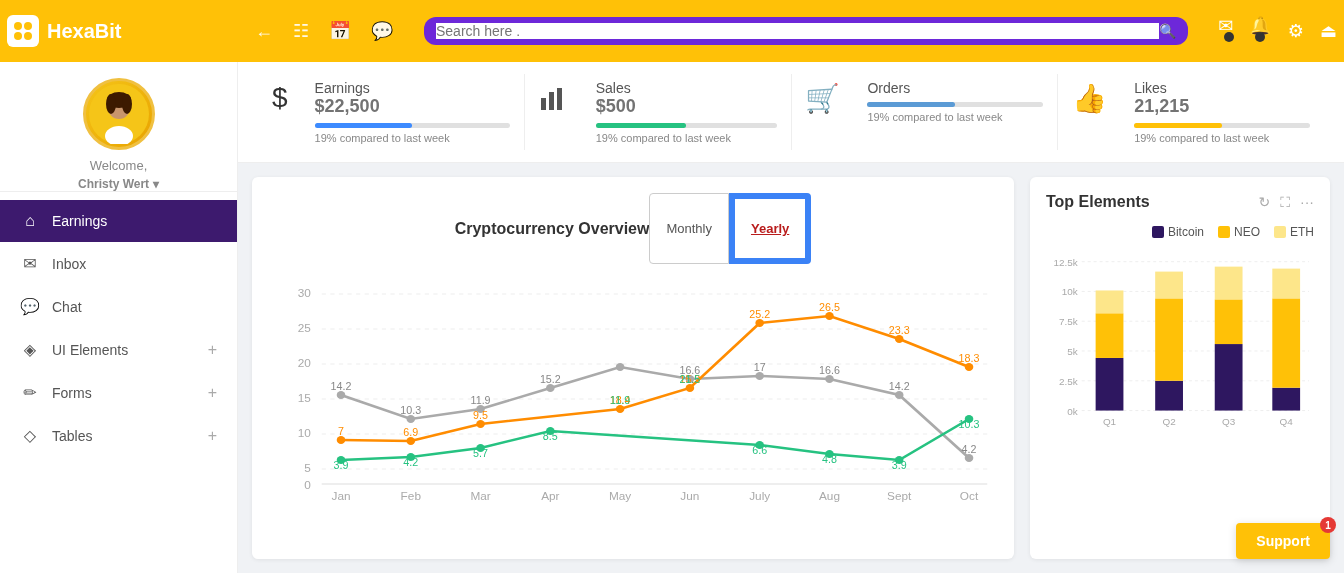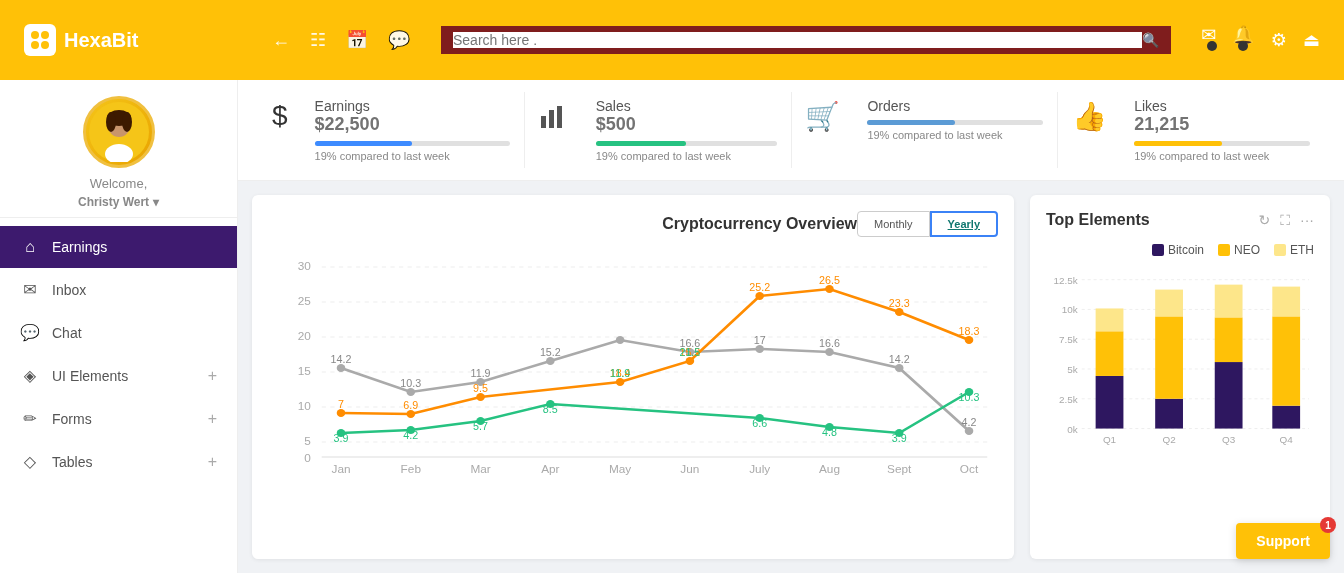--- a/index.html
+++ b/index.html
@@ -1,24 +1,24 @@
 <!DOCTYPE html>
 <html><head>
   <meta charset="utf-8">
   <style>
     * { margin: 0; padding: 0; box-sizing: border-box; }
     body { font-family: 'Segoe UI', Arial, sans-serif; background: #f0f2f5; display: flex; flex-direction: column; height: 573px; overflow: hidden; }
 
     
     .top-header {
       background: #FFC107;
-      height: 80px;
+      height: 62px;
       display: flex;
       align-items: center;
-      padding: 0 24px;
+      padding: 0 7px;
       gap: 10px;
       flex-shrink: 0;
     }
     .header-logo-area {
       width: 238px;
       display: flex;
       align-items: center;
       gap: 8px;
       flex-shrink: 0;
     }
@@ -31,22 +31,22 @@
     }
     .logo-text { color: #fff; font-size: 20px; font-weight: 700; }
     .header-nav {
       display: flex; align-items: center; gap: 20px;
       color: #fff; font-size: 18px;
     }
     .header-nav span { cursor: pointer; opacity: 0.9; }
     .header-search {
       flex: 1;
       display: flex; align-items: center;
-      background: #7f1d1d;
-      border-radius: 0;
+      background: #6d28d9;
+      border-radius: 12px;
       padding: 6px 12px;
       margin: 0 20px;
     }
     .header-search input {
       border: none; outline: none; flex: 1; font-size: 14px; color: #888;
     }
     .header-search-icon { color: #aaa; font-size: 14px; }
     .header-actions { display: flex; align-items: center; gap: 16px; color: #fff; font-size: 18px; }
     .header-actions span { cursor: pointer; position: relative; }
     .badge {
@@ -75,21 +75,21 @@
       width: 238px;
       background: #fff;
       flex-shrink: 0;
       display: flex;
       flex-direction: column;
       overflow-y: auto;
       border-right: 1px solid #eee;
     }
     .sidebar-profile {
       display: flex; flex-direction: column; align-items: center;
-      padding: 16px 10px 8px;
+      padding: 16px 10px 0;
       border-bottom: 1px solid #eee;
     }
     .avatar-circle {
       width: 72px; height: 72px; border-radius: 50%;
       background: linear-gradient(135deg, #f5c518, #e8a200);
       display: flex; align-items: center; justify-content: center;
       overflow: hidden; border: 3px solid #f0c040;
     }
     .avatar-circle svg { width: 60px; height: 60px; }
     .welcome-text { color: #888; font-size: 13px; margin-top: 8px; }
@@ -155,37 +155,37 @@
     .chart-section {
       flex: 1;
       background: #fff;
       margin: 14px 8px 14px 14px;
       border-radius: 6px;
       padding: 16px;
       box-shadow: 0 1px 4px rgba(0,0,0,0.07);
       overflow: hidden;
     }
     .chart-header {
-      display: flex; align-items: center; justify-content: flex-end; margin-bottom: 10px;
+      display: flex; align-items: center; justify-content: center; margin-bottom: 10px;
     }
     .chart-title { font-size: 16px; font-weight: 600; color: #333; }
     .chart-toggle { display: flex; gap: 0; }
     .toggle-btn {
-      padding: 5px 16px;
+      padding: 22px 16px;
       border: 1px solid #ccc;
       background: #fff;
       cursor: pointer;
-      font-size: 11px;
+      font-size: 13px;
       color: #555;
     }
     .toggle-btn.active {
       background: #fff;
-      border: 2px solid #3b82f6;
+      border: 6px solid #3b82f6;
       font-weight: 600;
-      color: #0f766e;
+      color: #b91c1c;
       text-decoration: underline;
     }
     .toggle-btn:first-child { border-radius: 4px 0 0 4px; }
     .toggle-btn:last-child { border-radius: 0 4px 4px 0; }
 
     
     .right-panel {
       width: 300px;
       background: #fff;
       margin: 14px 14px 14px 8px;

